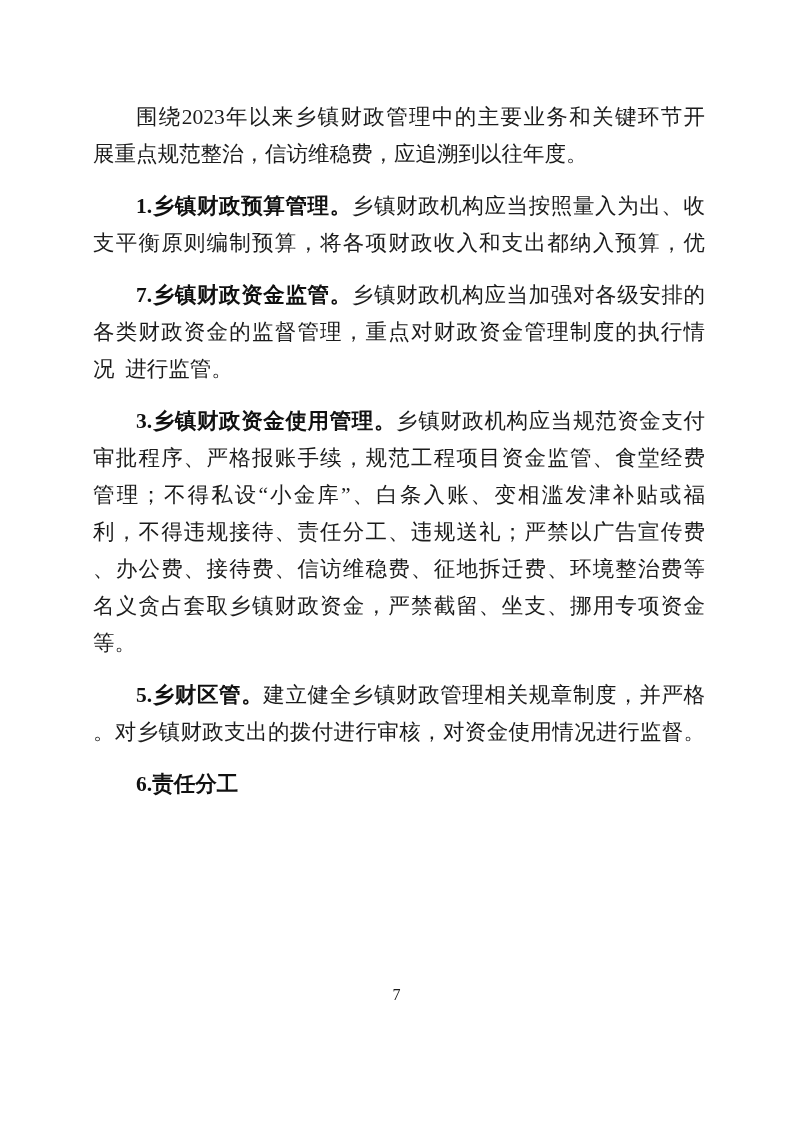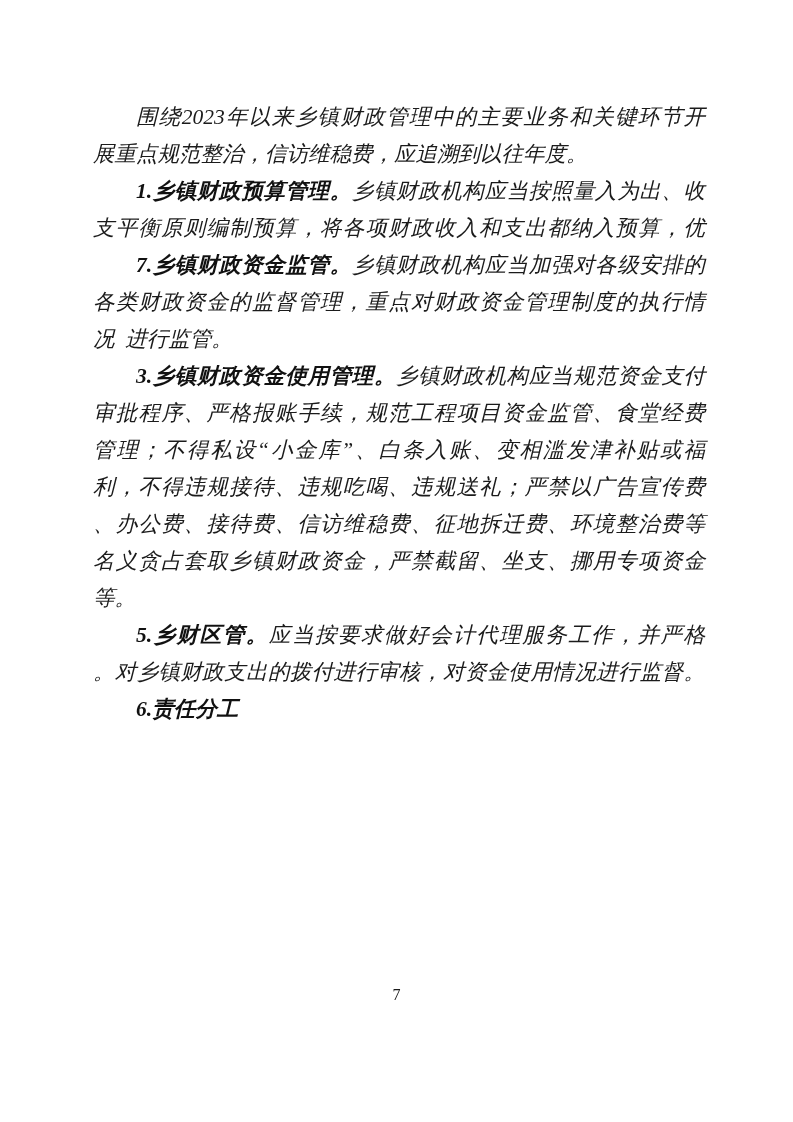--- a/index.html
+++ b/index.html
@@ -9,23 +9,23 @@
     position: relative;
     overflow: hidden;
     font-family: "Liberation Serif", "DejaVu Serif", serif;
   }
   .doc-page {
     position: absolute; inset: 0;
     background: #ffffff;
   }
   .doc-body {
     position: absolute;
-    left: 93px; top: 99px; width: 612px; font-style: italic;
+    left: 93px; top: 99px; width: 612px;
   }
-  .para { }
+  .para { margin-top: 15px; }
   .para:first-child { margin-top: 0; }
   .line {
     font-size: 21.5px;
     line-height: 37px;
     color: #1b1b1b;
     text-align: justify;
     text-justify: inter-character;
     white-space: nowrap;
   }
   .line.full { text-align-last: justify; white-space: normal; }
@@ -55,29 +55,29 @@
       </div>
       <div class="para">
         <div class="line ind full"><b class="hd">7.乡镇财政资金监管。</b><span>乡镇财政机构应当加强对各级安排的</span></div>
         <div class="line full"><span>各类财政资金的监督管理，重点对财政资金管理制度的执行情</span></div>
         <div class="line"><span>况 进行监管。</span></div>
       </div>
       <div class="para">
         <div class="line ind full"><b class="hd">3.乡镇财政资金使用管理。</b><span>乡镇财政机构应当规范资金支付</span></div>
         <div class="line full"><span>审批程序、严格报账手续，规范工程项目资金监管、食堂经费</span></div>
         <div class="line full"><span>管理；不得私设“小金库”、白条入账、变相滥发津补贴或福</span></div>
-        <div class="line full"><span>利，不得违规接待、违规吃喝、违规送礼；严禁以广告宣传费</span></div>
+        <div class="line full"><span>利，不得违规接待、责任分工、违规送礼；严禁以广告宣传费</span></div>
         <div class="line full"><span>、办公费、接待费、信访维稳费、征地拆迁费、环境整治费等</span></div>
         <div class="line full"><span>名义贪占套取乡镇财政资金，严禁截留、坐支、挪用专项资金</span></div>
         <div class="line"><span>等。</span></div>
       </div>
       <div class="para">
       </div>
       <div class="para">
-        <div class="line ind full"><b class="hd">5.乡财区管。</b><span>应当按要求做好会计代理服务工作，并严格</span></div>
+        <div class="line ind full"><b class="hd">5.乡财区管。</b><span>建立健全乡镇财政管理相关规章制度，并严格</span></div>
         <div class="line full"><span>。对乡镇财政支出的拨付进行审核，对资金使用情况进行监督。</span></div>
       </div>
       <div class="para">
         <div class="line ind"><b class="hd">6.责任分工</b></div>
       </div>
     </div>
   <div class="page-number">7</div>
 </div>
 
 </body></html>

